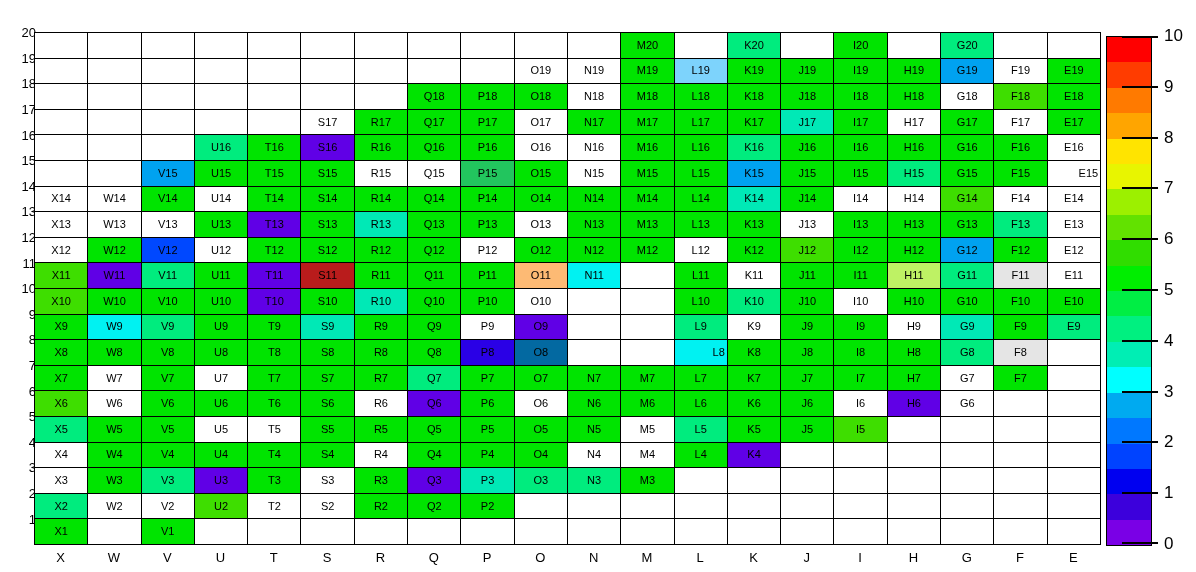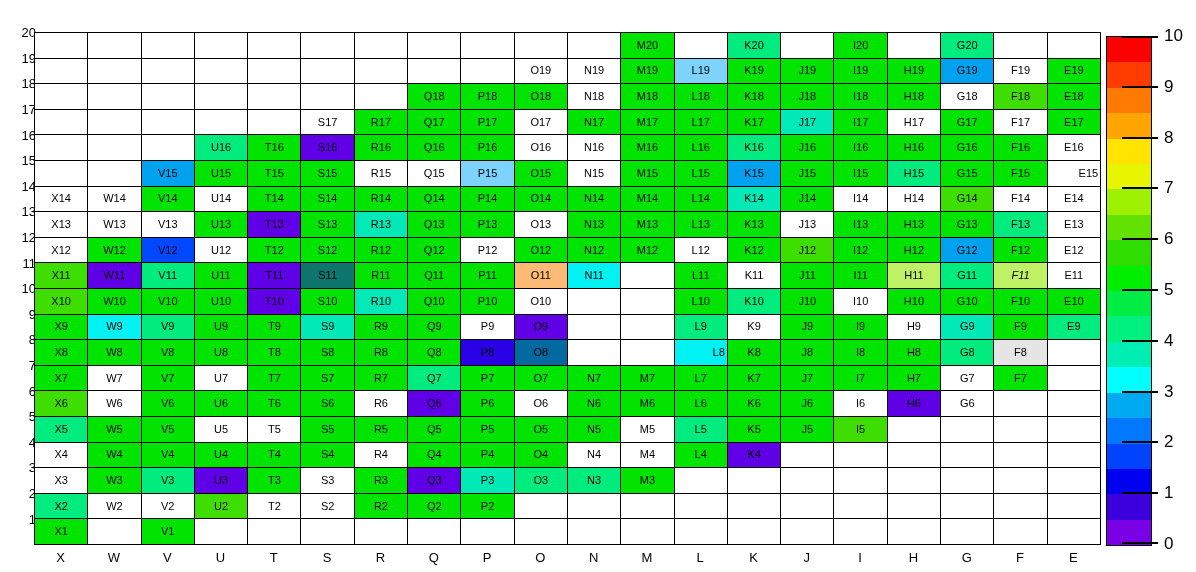--- a/index.html
+++ b/index.html
@@ -151,21 +151,21 @@
       <div class="cell" style="background: rgb(0, 228, 0);">F16</div>
       <div class="cell" style="background: rgb(255, 255, 255);">E16</div>
       <div class="cell"></div>
       <div class="cell"></div>
       <div class="cell" style="background: rgb(0, 162, 240);">V15</div>
       <div class="cell" style="background: rgb(0, 228, 0);">U15</div>
       <div class="cell" style="background: rgb(0, 228, 0);">T15</div>
       <div class="cell" style="background: rgb(0, 228, 0);">S15</div>
       <div class="cell" style="background: rgb(255, 255, 255);">R15</div>
       <div class="cell" style="background: rgb(255, 255, 255);">Q15</div>
-      <div class="cell" style="background: #7dd3fc;">P15</div>
+      <div class="cell" style="background: #22c55e;">P15</div>
       <div class="cell" style="background: rgb(0, 228, 0);">O15</div>
       <div class="cell" style="background: rgb(255, 255, 255);">N15</div>
       <div class="cell" style="background: rgb(0, 228, 0);">M15</div>
       <div class="cell" style="background: rgb(0, 228, 0);">L15</div>
       <div class="cell" style="background: rgb(0, 162, 240);">K15</div>
       <div class="cell" style="background: rgb(0, 228, 0);">J15</div>
       <div class="cell" style="background: rgb(0, 228, 0);">I15</div>
       <div class="cell" style="background: rgb(0, 236, 126);">H15</div>
       <div class="cell" style="background: rgb(0, 228, 0);">G15</div>
       <div class="cell" style="background: rgb(0, 228, 0);">F15</div>
@@ -228,34 +228,34 @@
       <div class="cell" style="background: rgb(0, 228, 0);">I12</div>
       <div class="cell" style="background: rgb(0, 228, 0);">H12</div>
       <div class="cell" style="background: rgb(0, 162, 240);">G12</div>
       <div class="cell" style="background: rgb(0, 228, 0);">F12</div>
       <div class="cell" style="background: rgb(255, 255, 255);">E12</div>
       <div class="cell" style="background: rgb(62, 222, 0);">X11</div>
       <div class="cell" style="background: rgb(96, 0, 230);">W11</div>
       <div class="cell" style="background: rgb(0, 236, 126);">V11</div>
       <div class="cell" style="background: rgb(0, 228, 0);">U11</div>
       <div class="cell" style="background: rgb(96, 0, 230);">T11</div>
-      <div class="cell" style="background: #0f766e;">S11</div>
+      <div class="cell" style="background: #b91c1c;">S11</div>
       <div class="cell" style="background: rgb(0, 228, 0);">R11</div>
       <div class="cell" style="background: rgb(0, 228, 0);">Q11</div>
       <div class="cell" style="background: rgb(0, 228, 0);">P11</div>
       <div class="cell" style="background: #fdba74;">O11</div>
       <div class="cell" style="background: rgb(0, 242, 242);">N11</div>
       <div class="cell"></div>
       <div class="cell" style="background: rgb(0, 228, 0);">L11</div>
       <div class="cell" style="background: rgb(255, 255, 255);">K11</div>
       <div class="cell" style="background: rgb(0, 228, 0);">J11</div>
       <div class="cell" style="background: rgb(0, 228, 0);">I11</div>
       <div class="cell" style="background: #bef264;">H11</div>
       <div class="cell" style="background: rgb(0, 236, 126);">G11</div>
-      <div class="cell" style="background: #bef264; font-style: italic;">F11</div>
+      <div class="cell" style="background: #e5e5e5;">F11</div>
       <div class="cell" style="background: rgb(255, 255, 255);">E11</div>
       <div class="cell" style="background: rgb(62, 222, 0);">X10</div>
       <div class="cell" style="background: rgb(0, 228, 0);">W10</div>
       <div class="cell" style="background: rgb(0, 228, 0);">V10</div>
       <div class="cell" style="background: rgb(0, 228, 0);">U10</div>
       <div class="cell" style="background: rgb(96, 0, 230);">T10</div>
       <div class="cell" style="background: rgb(0, 228, 0);">S10</div>
       <div class="cell" style="background: rgb(0, 233, 182);">R10</div>
       <div class="cell" style="background: rgb(0, 228, 0);">Q10</div>
       <div class="cell" style="background: rgb(0, 228, 0);">P10</div>

